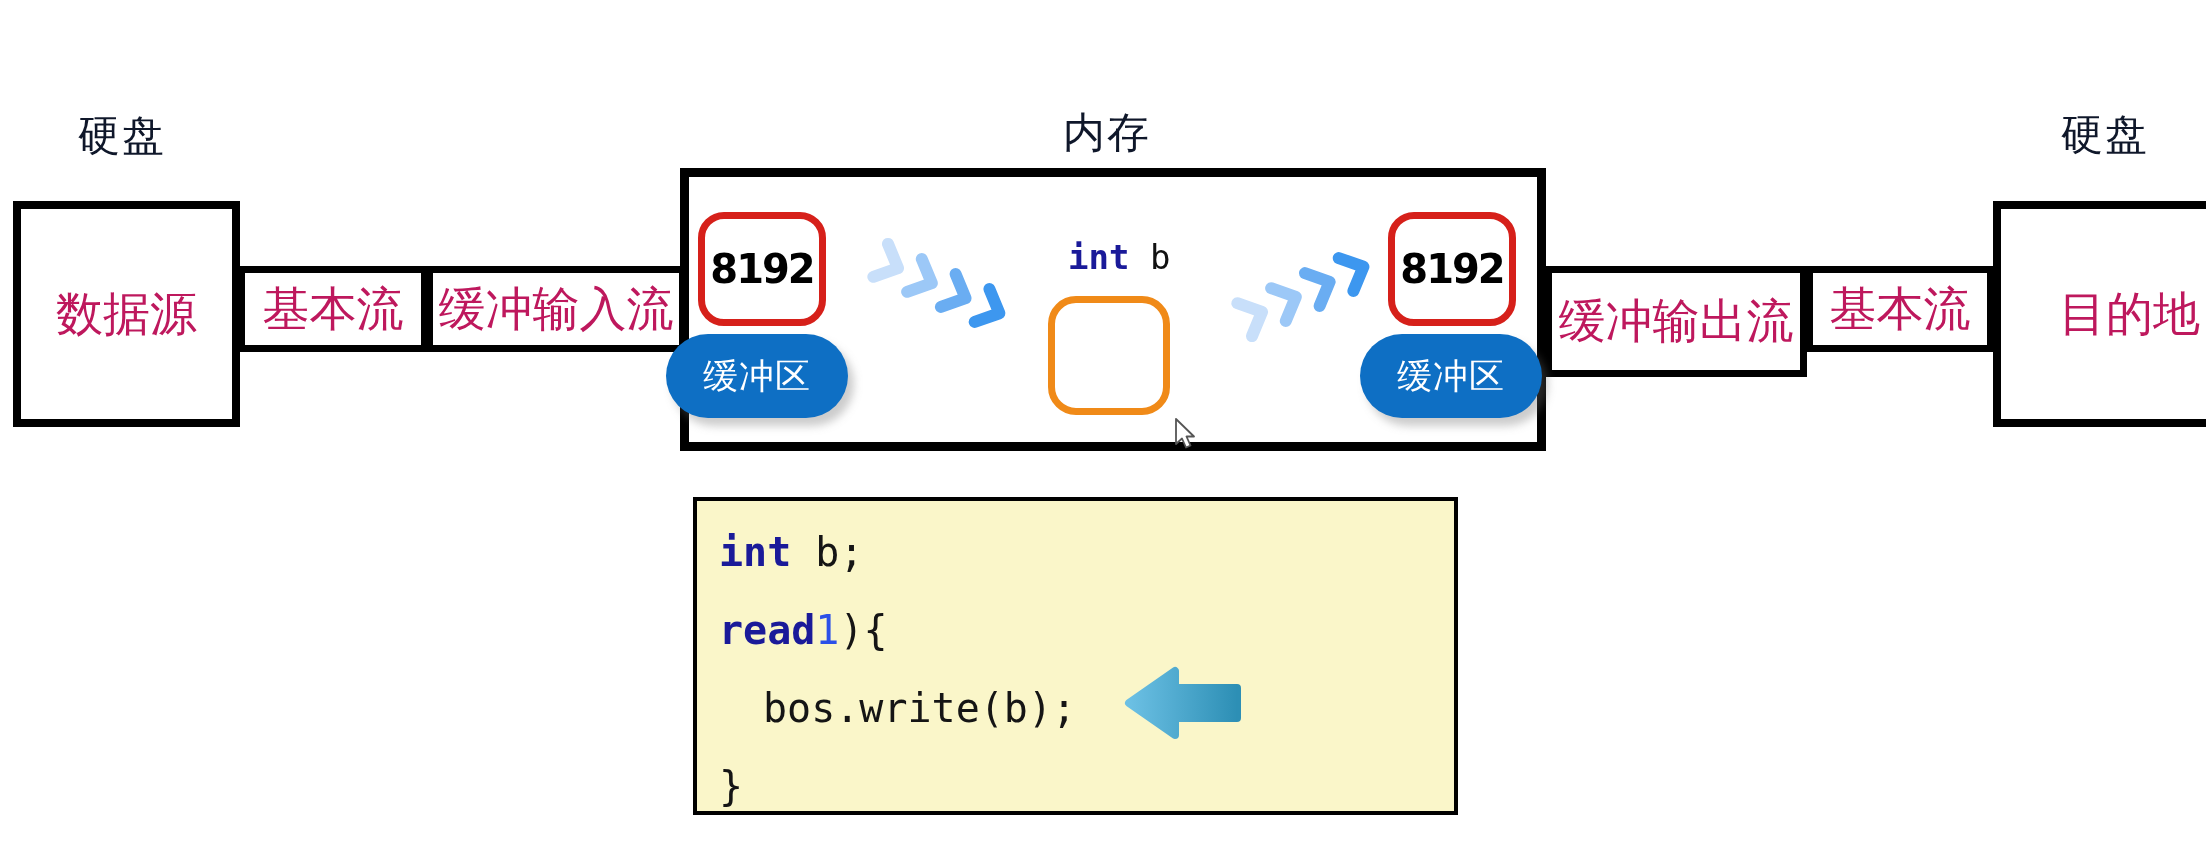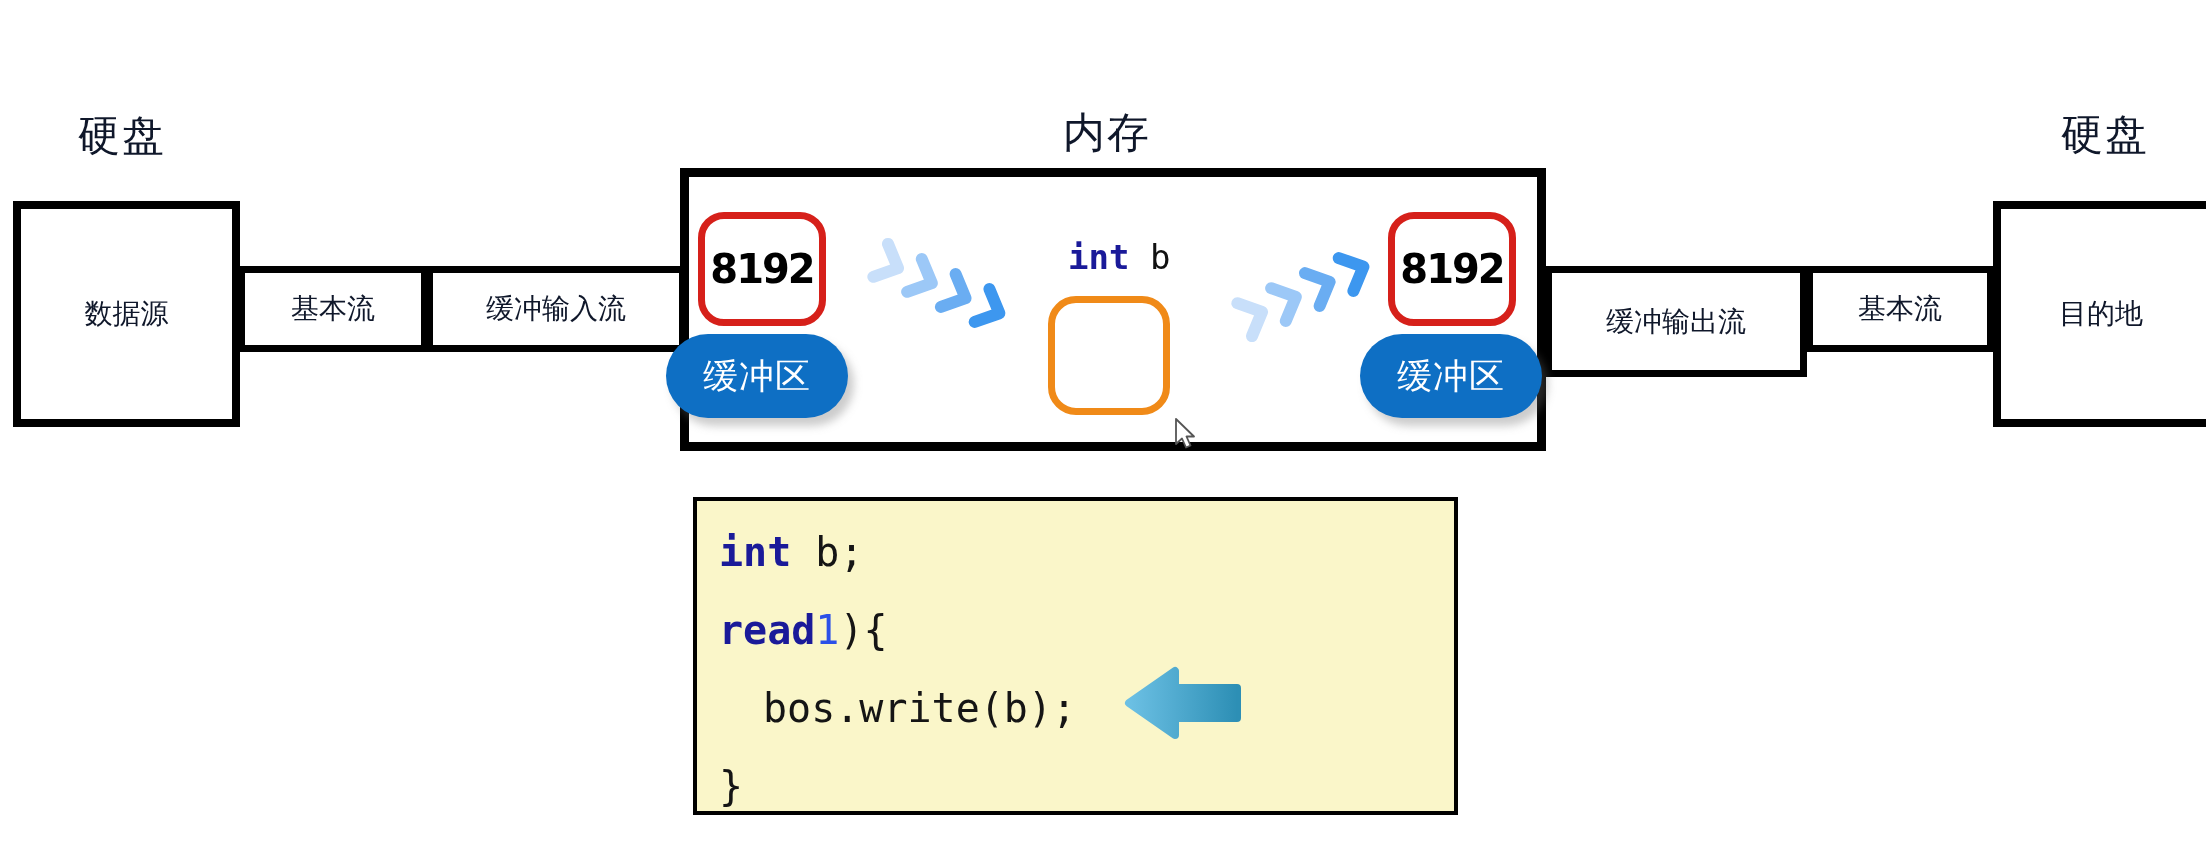--- a/index.html
+++ b/index.html
@@ -9,21 +9,21 @@
     font-family:"Liberation Sans", sans-serif;
     color:#111;
   }
   .abs{position:absolute;}
   .zone-label{
     position:absolute;font-size:42px;color:#0f172a;letter-spacing:2px;white-space:nowrap;
   }
   .box{
     position:absolute;box-sizing:border-box;background:#fff;border:8px solid #000;
     display:flex;align-items:center;justify-content:center;
-    font-size:28px;color:#0f172a;white-space:nowrap;
+    font-size:47px;color:#be185d;white-space:nowrap;
   }
   .stream-box{border-width:7px;}
   .mem-box{border-width:9px;}
   .rounded-red{
     position:absolute;box-sizing:border-box;background:#fff;
     border:7px solid #d6201a;border-radius:26px;
     display:flex;align-items:center;justify-content:center;
     font-family:"DejaVu Sans", sans-serif;
     font-weight:bold;font-size:40px;letter-spacing:-2px;color:#000;
   }

